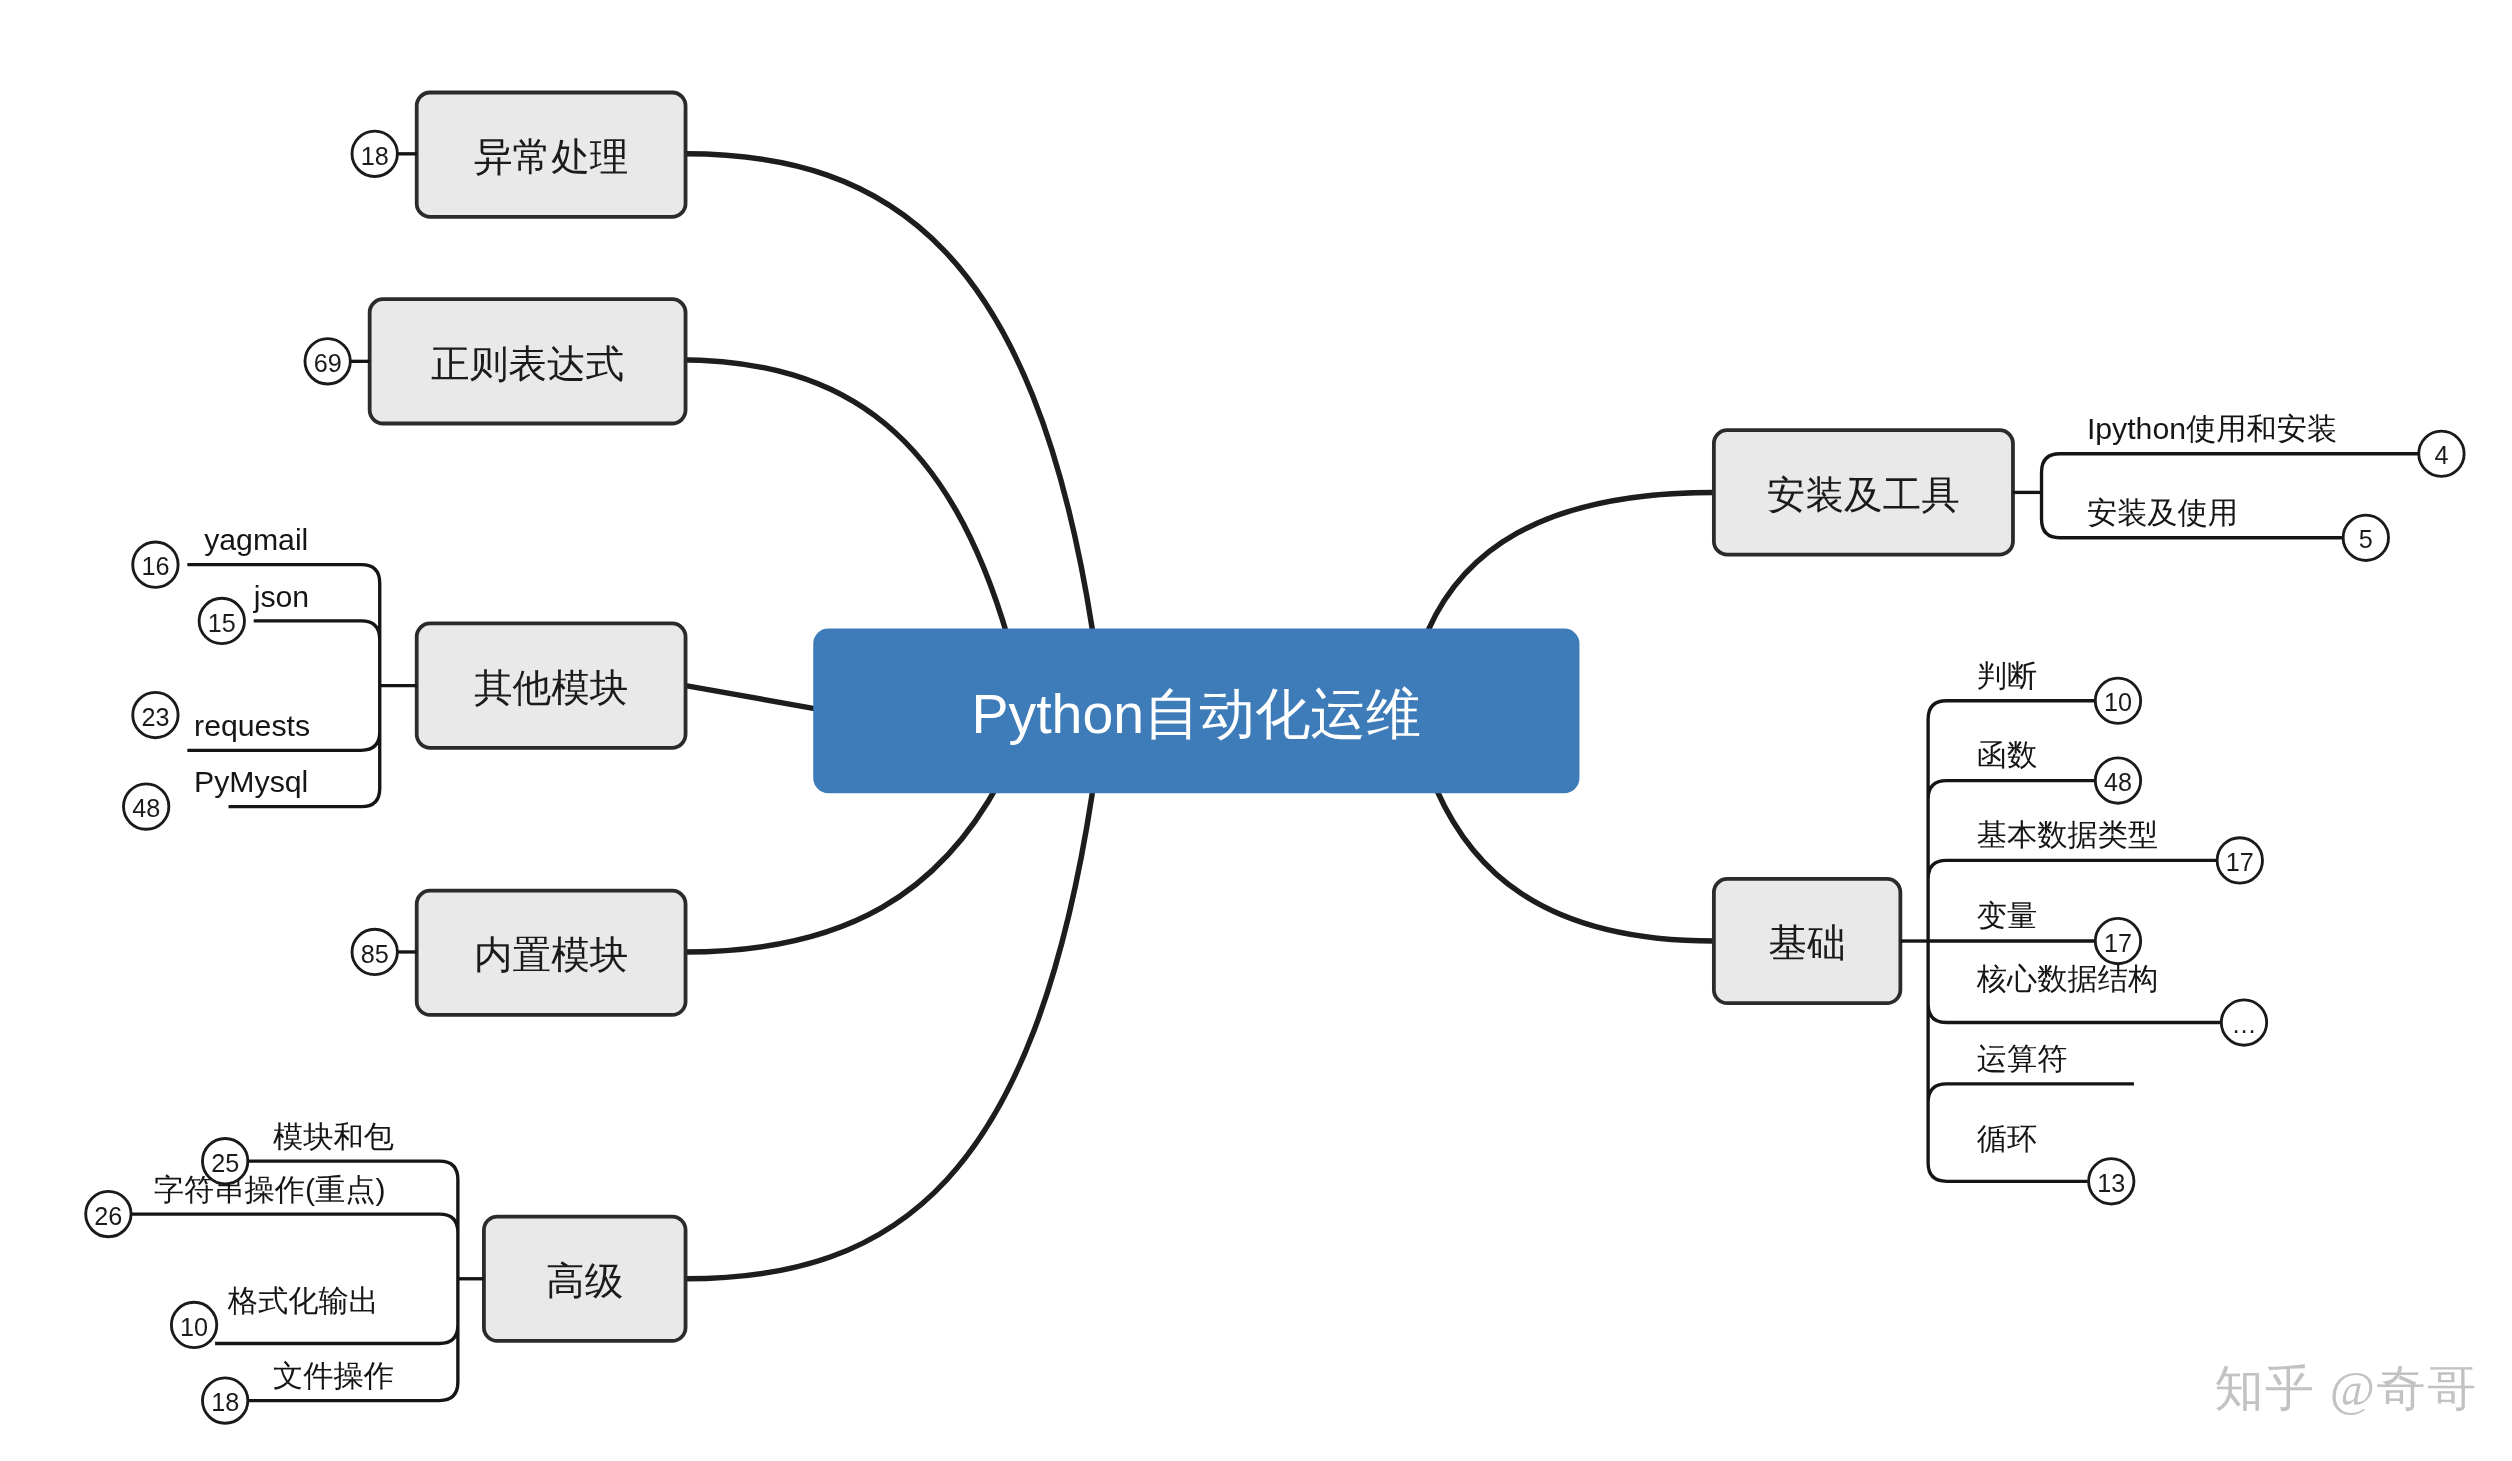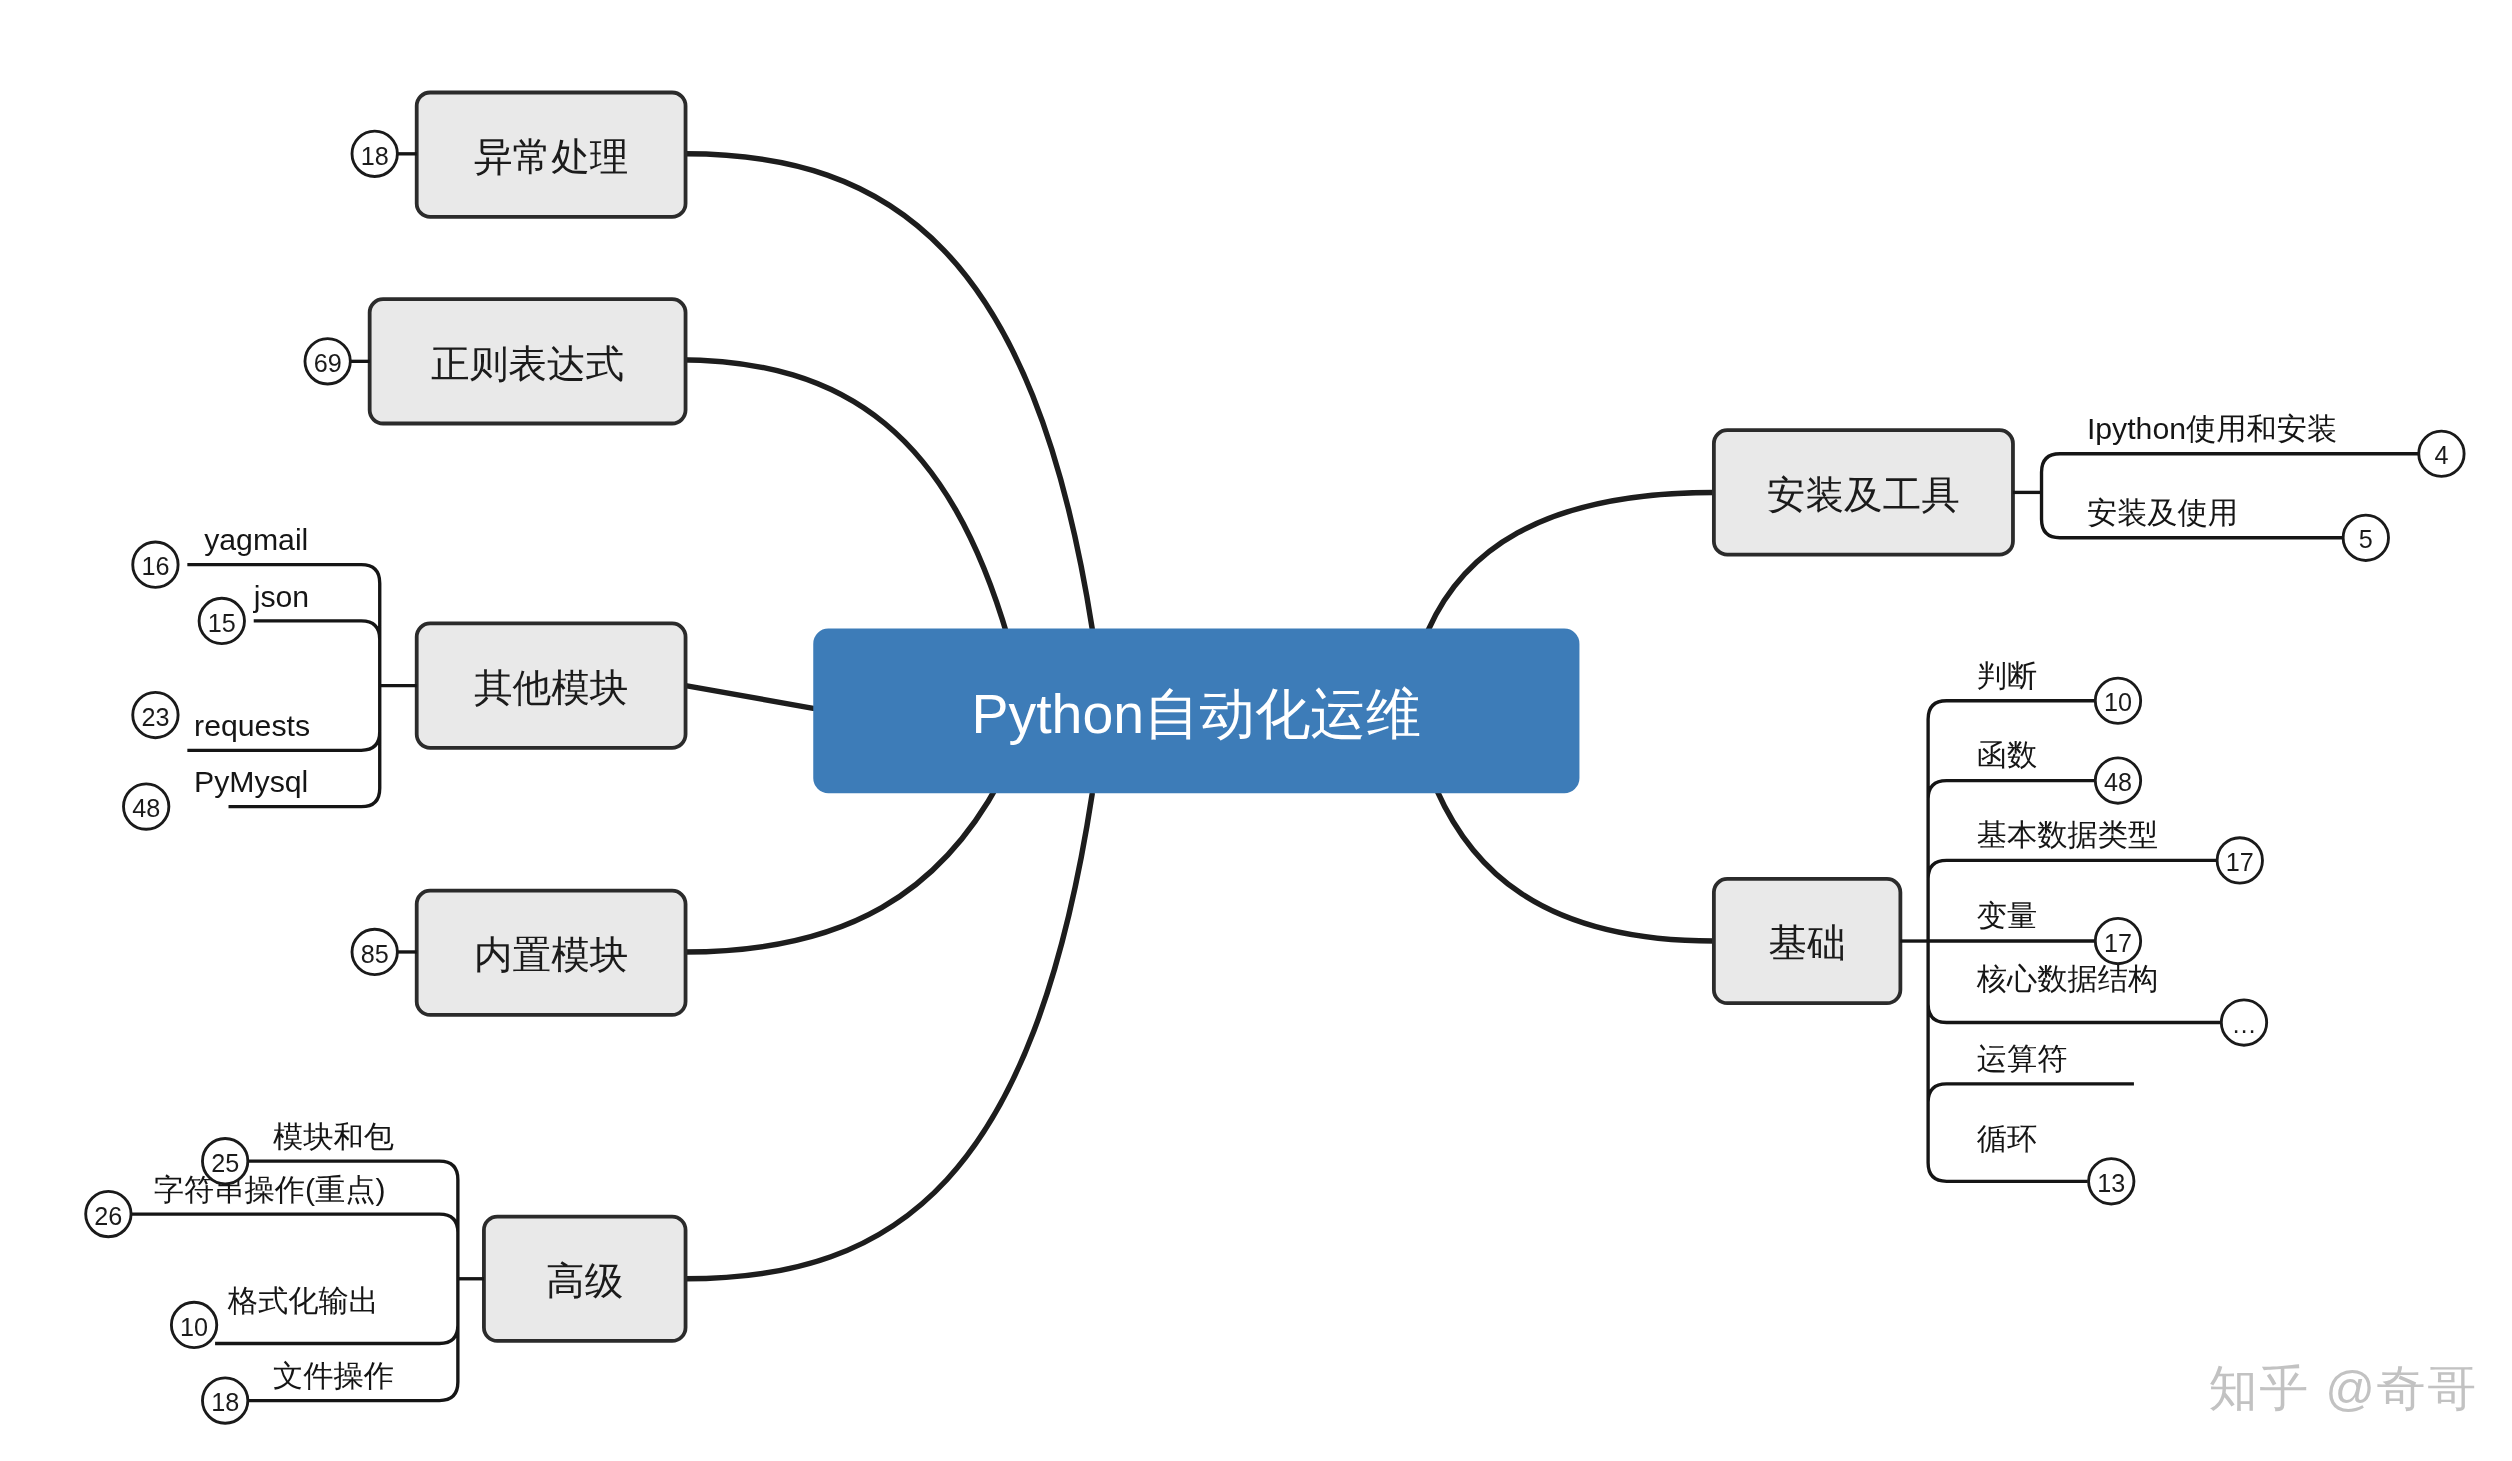--- a/index.html
+++ b/index.html
@@ -77,21 +77,21 @@
     font-family: "Liberation Sans", "DejaVu Sans", sans-serif;
     font-size: 30px;
     fill: #1b1b1b;
     text-anchor: middle;
     dominant-baseline: central;
   }
   .watermark {
     position: absolute;
     right: 34px;
     bottom: 40px;
-    font-family: Liberation Sans, sans-serif;
+    font-family: Liberation Serif, serif;
     font-size: 49px;
     color: #c2c2c2;
     letter-spacing: 1.7px;
     white-space: nowrap;
     user-select: none;
   }
 </style>
 </head>
 <body>
 

